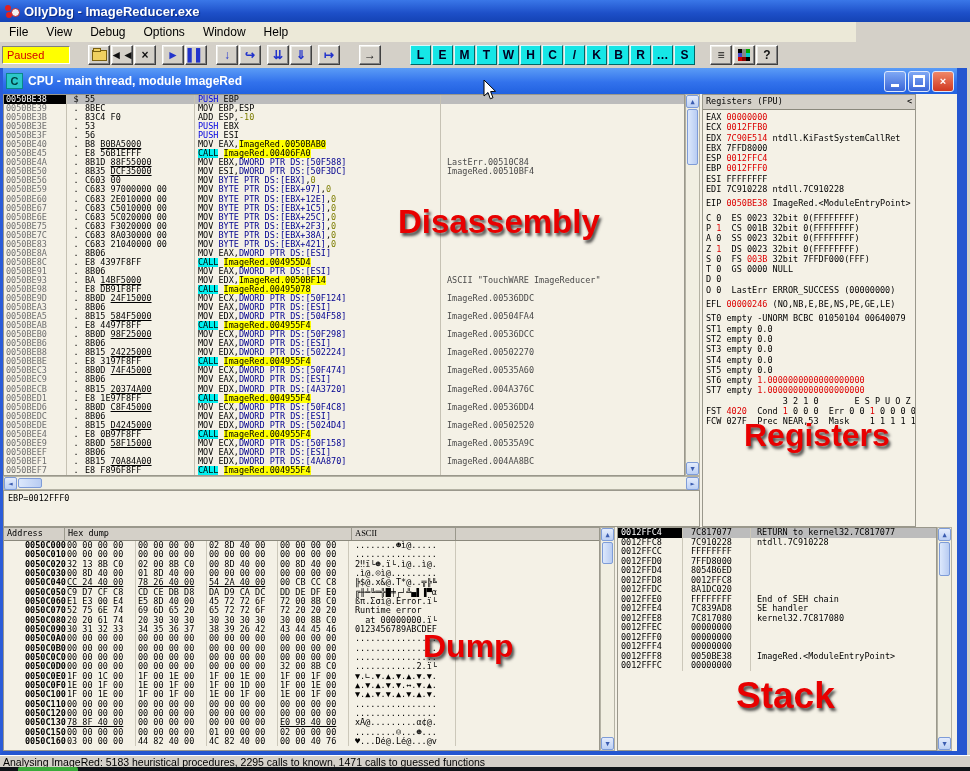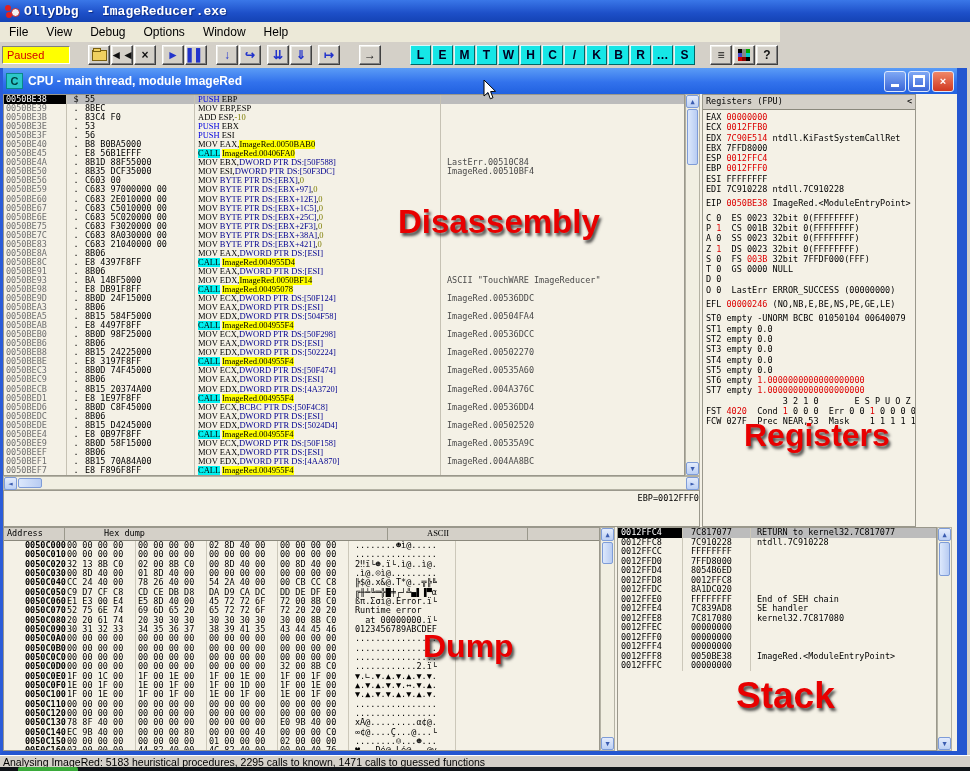--- a/index.html
+++ b/index.html
@@ -7,22 +7,22 @@
     font-family:"Liberation Sans",sans-serif;}
   
   #titlebar{position:absolute;left:0;top:0;width:970px;height:22px;
     background:linear-gradient(180deg,#3a77e8 0%,#1d4fc8 60%,#1443b4 100%);
     display:flex;align-items:center;color:#fff;font-weight:bold;font-size:13px;}
   #titlebar .appicon{width:15px;height:15px;margin:0 5px 0 4px;position:relative;}
   #titlebar .appicon i{position:absolute;border-radius:50%;background:#e02020;}
   #titlebar .appicon i:nth-child(1){left:1px;top:1px;width:6px;height:6px;}
   #titlebar .appicon i:nth-child(2){left:7px;top:4px;width:7px;height:7px;background:#f2f2f2;border:1px solid #c02020;}
   #titlebar .appicon i:nth-child(3){left:2px;top:8px;width:6px;height:6px;}
-  #title-text{text-shadow:1px 1px 1px #0b2a80;font-family:Liberation Mono, monospace;}
-  #menubar{position:absolute;left:0;top:22px;width:780px;height:20px;background:#ECE9D8;
+  #title-text{text-shadow:1px 1px 1px #0b2a80;}
+  #menubar{position:absolute;left:0;top:22px;width:856px;height:20px;background:#ECE9D8;
     display:flex;align-items:center;font-size:12px;color:#000;border-bottom:1px solid #d8d4c4;text-align:center;}
   .menu-item{padding:2px 9px;}
   #toolbar{position:absolute;left:0;top:42px;width:970px;height:26px;background:#D4D0C8;
     display:flex;align-items:center;}
   #paused-box{width:62px;height:16px;margin-left:2px;background:#FFFF00;color:#d40000;
     font-size:11px;padding-left:4px;border:1px solid;border-color:#808080 #fff #fff #808080;line-height:16px;}
   .tbtn{width:22px;height:20px;background:#D4D0C8;border:1px solid;border-color:#fff #404040 #404040 #fff;
     box-shadow:inset -1px -1px 0 #808080, inset 1px 1px 0 #ecebe5;
     display:flex;align-items:center;justify-content:center;font-size:12px;font-weight:bold;color:#2233cc;
     box-sizing:border-box;margin-right:1px;}
@@ -53,48 +53,48 @@
     font-family:"DejaVu Sans Mono","Liberation Mono",monospace;font-size:8.5px;color:#000;}
   .pane{position:absolute;background:#F4F1E6;overflow:hidden;border:1px solid #9a988c;box-sizing:border-box;}
   
   #disasm{left:0;top:0;width:682px;height:382px;}
   .drow{display:flex;height:9.05px;line-height:9.05px;white-space:pre;}
   .drow.sel{background:#BCBCBC;}
   .daddr{width:60px;padding-left:2px;color:#707070;flex:none;overflow:hidden;}
   .drow.sel .daddr{background:#000;color:#fff;}
   .dmark{width:18px;text-align:center;flex:none;border-left:1px solid #c6c2b4;}
   .dhex{width:109px;flex:none;overflow:hidden;}
-  .dinstr{width:246px;flex:none;border-left:1px solid #c6c2b4;padding-left:3px;overflow:hidden;box-sizing:border-box;font-family:Liberation Serif, serif;}
+  .dinstr{width:246px;flex:none;border-left:1px solid #c6c2b4;padding-left:3px;overflow:hidden;box-sizing:border-box;}
   .dcomm{flex:1;border-left:1px solid #c6c2b4;padding-left:6px;color:#4a4a4a;overflow:hidden;}
   
   .sk{color:#000}.sr{color:#dc0000}.sb{color:#0000e0}.sn{color:#00008f}
   .so{color:#7d7d00}
   .sy{background:#FFFF00;color:#000}.sc{background:#00F0F0;color:#000}
-  .su{color:#000}
+  .su{text-decoration:underline;color:#000}
   
   .sbar{position:absolute;background:#f1efe2;border:1px solid #b4b2a4;box-sizing:border-box;}
   .sbtn{position:absolute;width:13px;height:13px;background:linear-gradient(180deg,#e4ecfc,#bcd0f4);
     border:1px solid #7e9cd8;color:#3a5cb0;font-size:7px;text-align:center;line-height:12px;box-sizing:border-box;border-radius:2px;}
   .sthumb{position:absolute;background:linear-gradient(90deg,#dce8fc,#b8ccf2);border:1px solid #7e9cd8;border-radius:2px;box-sizing:border-box;}
   #dis-vscroll{left:682px;top:0;width:15px;height:382px;}
   #dis-hscroll{left:0;top:382px;width:697px;height:14px;}
   #dump-vscroll{left:597px;top:433px;width:15px;height:224px;}
   #stack-vscroll{left:934px;top:433px;width:15px;height:224px;}
   
-  #info-pane{left:0;top:396px;width:697px;height:37px;padding:2px 0 0 4px;text-align:right;}
+  #info-pane{left:0;top:396px;width:697px;height:37px;padding:2px 0 0 4px;}
   
   #registers{left:699px;top:0;width:214px;height:433px;}
   #reg-header{height:13px;background:#D4D0C8;border-bottom:1px solid #8a887c;display:flex;
     padding:1px 3px 0 3px;justify-content:space-between;}
   #reg-lines{padding:2px 0 0 3px;}
   .rline{height:10.3px;line-height:10.3px;white-space:pre;}
   .rgap{height:4px;}
   
   #dump{left:0;top:433px;width:597px;height:224px;}
-  #dump-header{height:12px;background:#D4D0C8;border-bottom:1px solid #8a887c;display:flex;white-space:pre;gap:36px;}
+  #dump-header{height:12px;background:#D4D0C8;border-bottom:1px solid #8a887c;display:flex;white-space:pre;}
   #dump-header span{border-right:1px solid #9a988c;padding-left:3px;box-sizing:border-box;}
   .dh-addr{width:61px;}.dh-hex{width:287px;}.dh-ascii{width:104px;font-family:Liberation Serif, serif;}
   .durow{display:flex;height:9.33px;line-height:9.33px;white-space:pre;}
   .duaddr{width:61px;padding-left:21px;flex:none;box-sizing:border-box;font-weight:bold;}
   .duhex{width:287px;flex:none;display:flex;}
   .hgroup{display:inline-block;width:71px;padding-left:2px;border-right:1px solid #ccc8ba;box-sizing:border-box;overflow:hidden;}
   .hgroup:last-child{border-right:1px solid #ccc8ba;}
   .duascii{width:104px;flex:none;padding-left:3px;border-right:1px solid #ccc8ba;box-sizing:border-box;overflow:hidden;}
   
   #stack{left:614px;top:433px;width:320px;height:224px;}
@@ -237,21 +237,21 @@
           <div class="drow"><span class="daddr">0050BEA5</span><span class="dmark">.</span><span class="dhex"><span class="sk">8B15 </span><span class="su">584F5000</span></span><span class="dinstr"><span class="sk">MOV EDX,</span><span class="sn">DWORD PTR DS:[504F58]</span></span><span class="dcomm">ImageRed.00504FA4</span></div>
           <div class="drow"><span class="daddr">0050BEAB</span><span class="dmark">.</span><span class="dhex"><span class="sk">E8 4497F8FF</span></span><span class="dinstr"><span class="sc">CALL</span><span class="sk"> </span><span class="sy">ImageRed.004955F4</span></span><span class="dcomm"></span></div>
           <div class="drow"><span class="daddr">0050BEB0</span><span class="dmark">.</span><span class="dhex"><span class="sk">8B0D </span><span class="su">98F25000</span></span><span class="dinstr"><span class="sk">MOV ECX,</span><span class="sn">DWORD PTR DS:[50F298]</span></span><span class="dcomm">ImageRed.00536DCC</span></div>
           <div class="drow"><span class="daddr">0050BEB6</span><span class="dmark">.</span><span class="dhex"><span class="sk">8B06</span></span><span class="dinstr"><span class="sk">MOV EAX,</span><span class="sn">DWORD PTR DS:[ESI]</span></span><span class="dcomm"></span></div>
           <div class="drow"><span class="daddr">0050BEB8</span><span class="dmark">.</span><span class="dhex"><span class="sk">8B15 </span><span class="su">24225000</span></span><span class="dinstr"><span class="sk">MOV EDX,</span><span class="sn">DWORD PTR DS:[502224]</span></span><span class="dcomm">ImageRed.00502270</span></div>
           <div class="drow"><span class="daddr">0050BEBE</span><span class="dmark">.</span><span class="dhex"><span class="sk">E8 3197F8FF</span></span><span class="dinstr"><span class="sc">CALL</span><span class="sk"> </span><span class="sy">ImageRed.004955F4</span></span><span class="dcomm"></span></div>
           <div class="drow"><span class="daddr">0050BEC3</span><span class="dmark">.</span><span class="dhex"><span class="sk">8B0D </span><span class="su">74F45000</span></span><span class="dinstr"><span class="sk">MOV ECX,</span><span class="sn">DWORD PTR DS:[50F474]</span></span><span class="dcomm">ImageRed.00535A60</span></div>
           <div class="drow"><span class="daddr">0050BEC9</span><span class="dmark">.</span><span class="dhex"><span class="sk">8B06</span></span><span class="dinstr"><span class="sk">MOV EAX,</span><span class="sn">DWORD PTR DS:[ESI]</span></span><span class="dcomm"></span></div>
           <div class="drow"><span class="daddr">0050BECB</span><span class="dmark">.</span><span class="dhex"><span class="sk">8B15 </span><span class="su">20374A00</span></span><span class="dinstr"><span class="sk">MOV EDX,</span><span class="sn">DWORD PTR DS:[4A3720]</span></span><span class="dcomm">ImageRed.004A376C</span></div>
           <div class="drow"><span class="daddr">0050BED1</span><span class="dmark">.</span><span class="dhex"><span class="sk">E8 1E97F8FF</span></span><span class="dinstr"><span class="sc">CALL</span><span class="sk"> </span><span class="sy">ImageRed.004955F4</span></span><span class="dcomm"></span></div>
-          <div class="drow"><span class="daddr">0050BED6</span><span class="dmark">.</span><span class="dhex"><span class="sk">8B0D </span><span class="su">C8F45000</span></span><span class="dinstr"><span class="sk">MOV ECX,</span><span class="sn">BCBC PTR DS:[50F4C8]</span></span><span class="dcomm">ImageRed.00536DD4</span></div>
+          <div class="drow"><span class="daddr">0050BED6</span><span class="dmark">.</span><span class="dhex"><span class="sk">8B0D </span><span class="su">C8F45000</span></span><span class="dinstr"><span class="sk">MOV ECX,</span><span class="sn">DWORD PTR DS:[50F4C8]</span></span><span class="dcomm">ImageRed.00536DD4</span></div>
           <div class="drow"><span class="daddr">0050BEDC</span><span class="dmark">.</span><span class="dhex"><span class="sk">8B06</span></span><span class="dinstr"><span class="sk">MOV EAX,</span><span class="sn">DWORD PTR DS:[ESI]</span></span><span class="dcomm"></span></div>
           <div class="drow"><span class="daddr">0050BEDE</span><span class="dmark">.</span><span class="dhex"><span class="sk">8B15 </span><span class="su">D4245000</span></span><span class="dinstr"><span class="sk">MOV EDX,</span><span class="sn">DWORD PTR DS:[5024D4]</span></span><span class="dcomm">ImageRed.00502520</span></div>
           <div class="drow"><span class="daddr">0050BEE4</span><span class="dmark">.</span><span class="dhex"><span class="sk">E8 0B97F8FF</span></span><span class="dinstr"><span class="sc">CALL</span><span class="sk"> </span><span class="sy">ImageRed.004955F4</span></span><span class="dcomm"></span></div>
           <div class="drow"><span class="daddr">0050BEE9</span><span class="dmark">.</span><span class="dhex"><span class="sk">8B0D </span><span class="su">58F15000</span></span><span class="dinstr"><span class="sk">MOV ECX,</span><span class="sn">DWORD PTR DS:[50F158]</span></span><span class="dcomm">ImageRed.00535A9C</span></div>
           <div class="drow"><span class="daddr">0050BEEF</span><span class="dmark">.</span><span class="dhex"><span class="sk">8B06</span></span><span class="dinstr"><span class="sk">MOV EAX,</span><span class="sn">DWORD PTR DS:[ESI]</span></span><span class="dcomm"></span></div>
           <div class="drow"><span class="daddr">0050BEF1</span><span class="dmark">.</span><span class="dhex"><span class="sk">8B15 </span><span class="su">70A84A00</span></span><span class="dinstr"><span class="sk">MOV EDX,</span><span class="sn">DWORD PTR DS:[4AA870]</span></span><span class="dcomm">ImageRed.004AA8BC</span></div>
           <div class="drow"><span class="daddr">0050BEF7</span><span class="dmark">.</span><span class="dhex"><span class="sk">E8 F896F8FF</span></span><span class="dinstr"><span class="sc">CALL</span><span class="sk"> </span><span class="sy">ImageRed.004955F4</span></span><span class="dcomm"></span></div>
         </div>
 
       <div id="dis-vscroll" class="sbar">
@@ -321,32 +321,31 @@
         <div id="dump-rows">
             <div class="durow"><span class="duaddr">0050C000</span><span class="duhex"><span class="hgroup">00 00 00 00</span><span class="hgroup">00 00 00 00</span><span class="hgroup">02 8D 40 00</span><span class="hgroup">00 00 00 00</span></span><span class="duascii">........☻ì@.....</span></div>
             <div class="durow"><span class="duaddr">0050C010</span><span class="duhex"><span class="hgroup">00 00 00 00</span><span class="hgroup">00 00 00 00</span><span class="hgroup">00 00 00 00</span><span class="hgroup">00 00 00 00</span></span><span class="duascii">................</span></div>
             <div class="durow"><span class="duaddr">0050C020</span><span class="duhex"><span class="hgroup">32 13 8B C0</span><span class="hgroup">02 00 8B C0</span><span class="hgroup">00 8D 40 00</span><span class="hgroup">00 8D 40 00</span></span><span class="duascii">2‼ï└☻.ï└.ì@..ì@.</span></div>
             <div class="durow"><span class="duaddr">0050C030</span><span class="duhex"><span class="hgroup">00 8D 40 00</span><span class="hgroup">01 8D 40 00</span><span class="hgroup">00 00 00 00</span><span class="hgroup">00 00 00 00</span></span><span class="duascii">.ì@.☺ì@.........</span></div>
             <div class="durow"><span class="duaddr">0050C040</span><span class="duhex"><span class="hgroup su">CC 24 40 00</span><span class="hgroup su">78 26 40 00</span><span class="hgroup su">54 2A 40 00</span><span class="hgroup">00 CB CC C8</span></span><span class="duascii">╠$@.x&amp;@.T*@..╦╠╚</span></div>
             <div class="durow"><span class="duaddr">0050C050</span><span class="duhex"><span class="hgroup">C9 D7 CF C8</span><span class="hgroup">CD CE DB D8</span><span class="hgroup">DA D9 CA DC</span><span class="hgroup">DD DE DF E0</span></span><span class="duascii">╔╫╧╚═╬█╪┌┘╩▄▌▐▀α</span></div>
             <div class="durow"><span class="duaddr">0050C060</span><span class="duhex"><span class="hgroup">E1 E3 00 E4</span><span class="hgroup">E5 8D 40 00</span><span class="hgroup">45 72 72 6F</span><span class="hgroup">72 00 8B C0</span></span><span class="duascii">ßπ.Σσì@.Error.ï└</span></div>
             <div class="durow"><span class="duaddr">0050C070</span><span class="duhex"><span class="hgroup">52 75 6E 74</span><span class="hgroup">69 6D 65 20</span><span class="hgroup">65 72 72 6F</span><span class="hgroup">72 20 20 20</span></span><span class="duascii">Runtime error   </span></div>
             <div class="durow"><span class="duaddr">0050C080</span><span class="duhex"><span class="hgroup">20 20 61 74</span><span class="hgroup">20 30 30 30</span><span class="hgroup">30 30 30 30</span><span class="hgroup">30 00 8B C0</span></span><span class="duascii">  at 00000000.ï└</span></div>
-            <div class="durow"><span class="duaddr">0050C090</span><span class="duhex"><span class="hgroup">30 31 32 33</span><span class="hgroup">34 35 36 37</span><span class="hgroup">38 39 41 35</span><span class="hgroup">43 44 45 46</span></span><span class="duascii">0123456789ABCDEF</span></div>
+            <div class="durow"><span class="duaddr">0050C090</span><span class="duhex"><span class="hgroup">30 31 32 33</span><span class="hgroup">34 35 36 37</span><span class="hgroup">38 39 26 42</span><span class="hgroup">43 44 45 46</span></span><span class="duascii">0123456789ABCDEF</span></div>
             <div class="durow"><span class="duaddr">0050C0A0</span><span class="duhex"><span class="hgroup">00 00 00 00</span><span class="hgroup">00 00 00 00</span><span class="hgroup">00 00 00 00</span><span class="hgroup">00 00 00 00</span></span><span class="duascii">................</span></div>
             <div class="durow"><span class="duaddr">0050C0B0</span><span class="duhex"><span class="hgroup">00 00 00 00</span><span class="hgroup">00 00 00 00</span><span class="hgroup">00 00 00 00</span><span class="hgroup">00 00 00 00</span></span><span class="duascii">................</span></div>
             <div class="durow"><span class="duaddr">0050C0C0</span><span class="duhex"><span class="hgroup">00 00 00 00</span><span class="hgroup">00 00 00 00</span><span class="hgroup">00 00 00 00</span><span class="hgroup">00 00 00 00</span></span><span class="duascii">................</span></div>
             <div class="durow"><span class="duaddr">0050C0D0</span><span class="duhex"><span class="hgroup">00 00 00 00</span><span class="hgroup">00 00 00 00</span><span class="hgroup">00 00 00 00</span><span class="hgroup">32 00 8B C0</span></span><span class="duascii">............2.ï└</span></div>
             <div class="durow"><span class="duaddr">0050C0E0</span><span class="duhex"><span class="hgroup">1F 00 1C 00</span><span class="hgroup">1F 00 1E 00</span><span class="hgroup">1F 00 1E 00</span><span class="hgroup">1F 00 1F 00</span></span><span class="duascii">▼.∟.▼.▲.▼.▲.▼.▼.</span></div>
             <div class="durow"><span class="duaddr">0050C0F0</span><span class="duhex"><span class="hgroup">1E 00 1F 00</span><span class="hgroup">1E 00 1F 00</span><span class="hgroup">1F 00 1D 00</span><span class="hgroup">1F 00 1E 00</span></span><span class="duascii">▲.▼.▲.▼.▼.↔.▼.▲.</span></div>
             <div class="durow"><span class="duaddr">0050C100</span><span class="duhex"><span class="hgroup">1F 00 1E 00</span><span class="hgroup">1F 00 1F 00</span><span class="hgroup">1E 00 1F 00</span><span class="hgroup">1E 00 1F 00</span></span><span class="duascii">▼.▲.▼.▼.▲.▼.▲.▼.</span></div>
             <div class="durow"><span class="duaddr">0050C110</span><span class="duhex"><span class="hgroup">00 00 00 00</span><span class="hgroup">00 00 00 00</span><span class="hgroup">00 00 00 00</span><span class="hgroup">00 00 00 00</span></span><span class="duascii">................</span></div>
             <div class="durow"><span class="duaddr">0050C120</span><span class="duhex"><span class="hgroup">00 00 00 00</span><span class="hgroup">00 00 00 00</span><span class="hgroup">00 00 00 00</span><span class="hgroup">00 00 00 00</span></span><span class="duascii">................</span></div>
             <div class="durow"><span class="duaddr">0050C130</span><span class="duhex"><span class="hgroup su">78 8F 40 00</span><span class="hgroup">00 00 00 00</span><span class="hgroup">00 00 00 00</span><span class="hgroup su">E0 9B 40 00</span></span><span class="duascii">xÅ@.........α¢@.</span></div>
-            <div class="durow"><span class="duaddr">0050C140</span><span class="duhex"><span class="hgroup su">EC 9B 40 00</span><span class="hgroup">00 00 00 80</span><span class="hgroup">00 00 00 40</span><span class="hgroup">00 00 00 C0</span></span><span class="duascii">∞¢@....Ç...@...└</span></div>
             <div class="durow"><span class="duaddr">0050C150</span><span class="duhex"><span class="hgroup">00 00 00 00</span><span class="hgroup">00 00 00 00</span><span class="hgroup">01 00 00 00</span><span class="hgroup">02 00 00 00</span></span><span class="duascii">........☺...☻...</span></div>
             <div class="durow"><span class="duaddr">0050C160</span><span class="duhex"><span class="hgroup">03 00 00 00</span><span class="hgroup">44 82 40 00</span><span class="hgroup">4C 82 40 00</span><span class="hgroup">00 00 40 76</span></span><span class="duascii">♥...Dé@.Lé@...@v</span></div>
           </div>
       </div>
 
       <div id="dump-vscroll" class="sbar">
         <span class="sbtn" style="left:0;top:0;">▲</span>
         <span class="sthumb" style="left:1px;top:14px;width:11px;height:22px;"></span>
         <span class="sbtn" style="left:0;bottom:0;">▼</span>
       </div>

